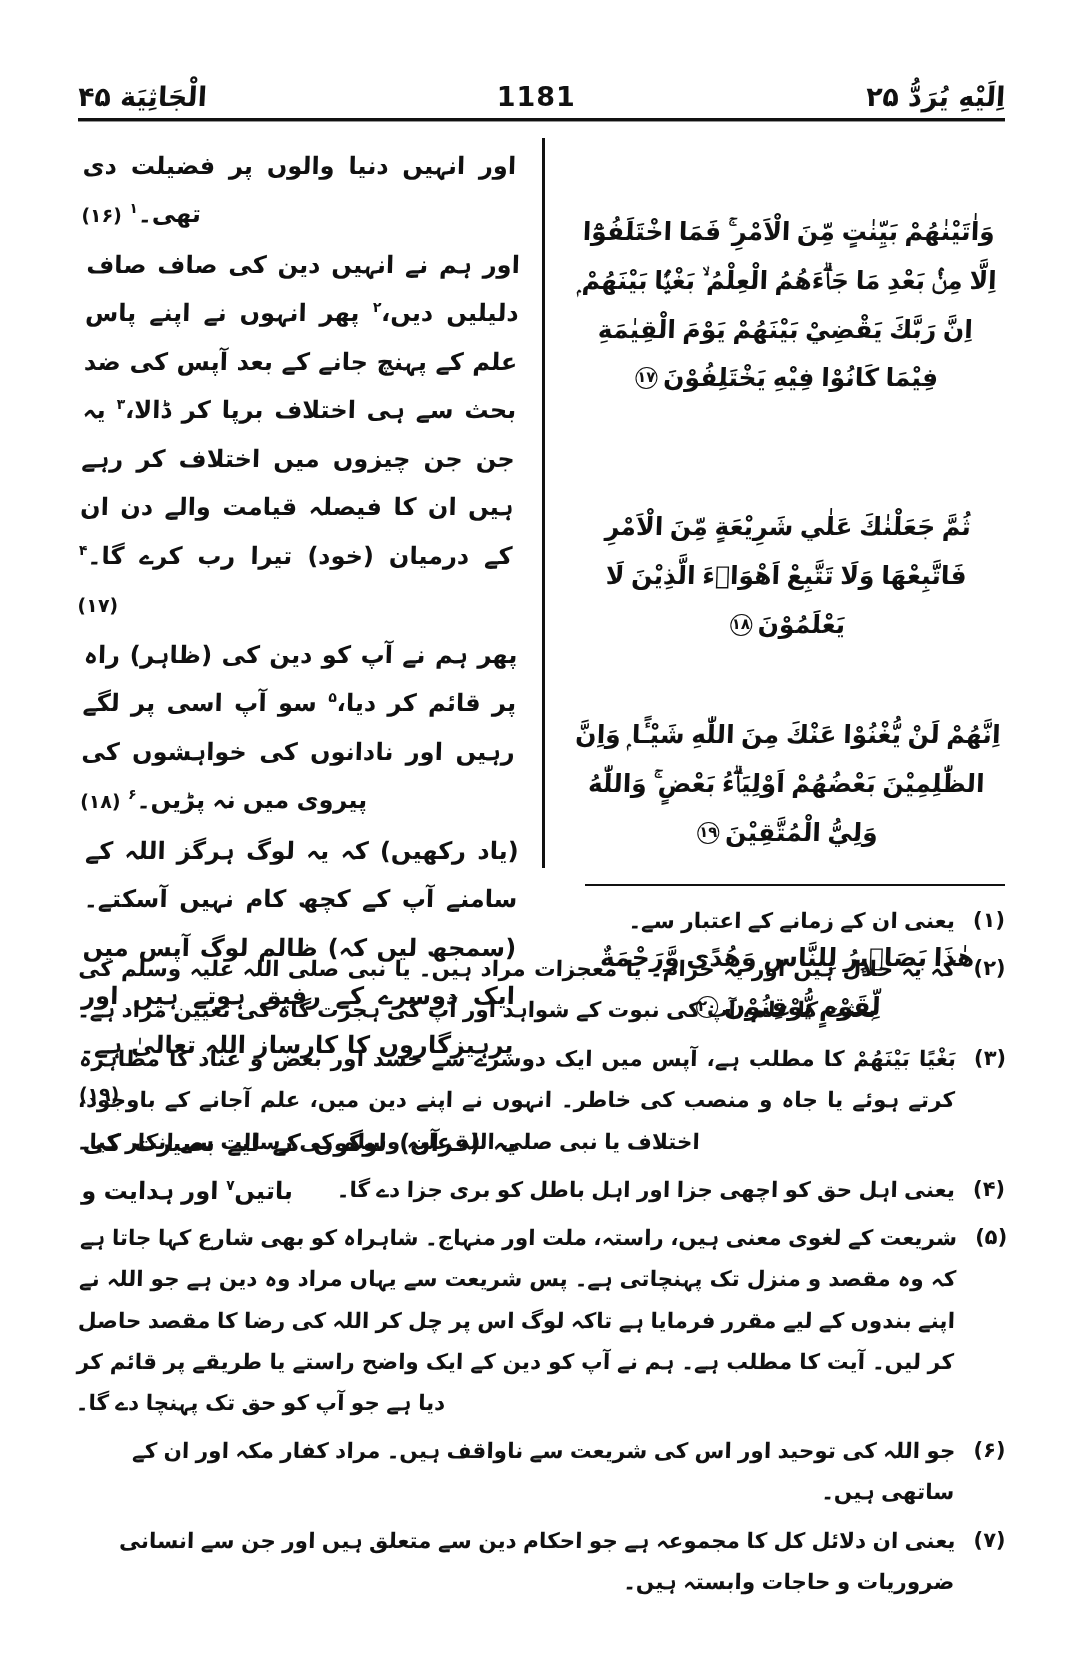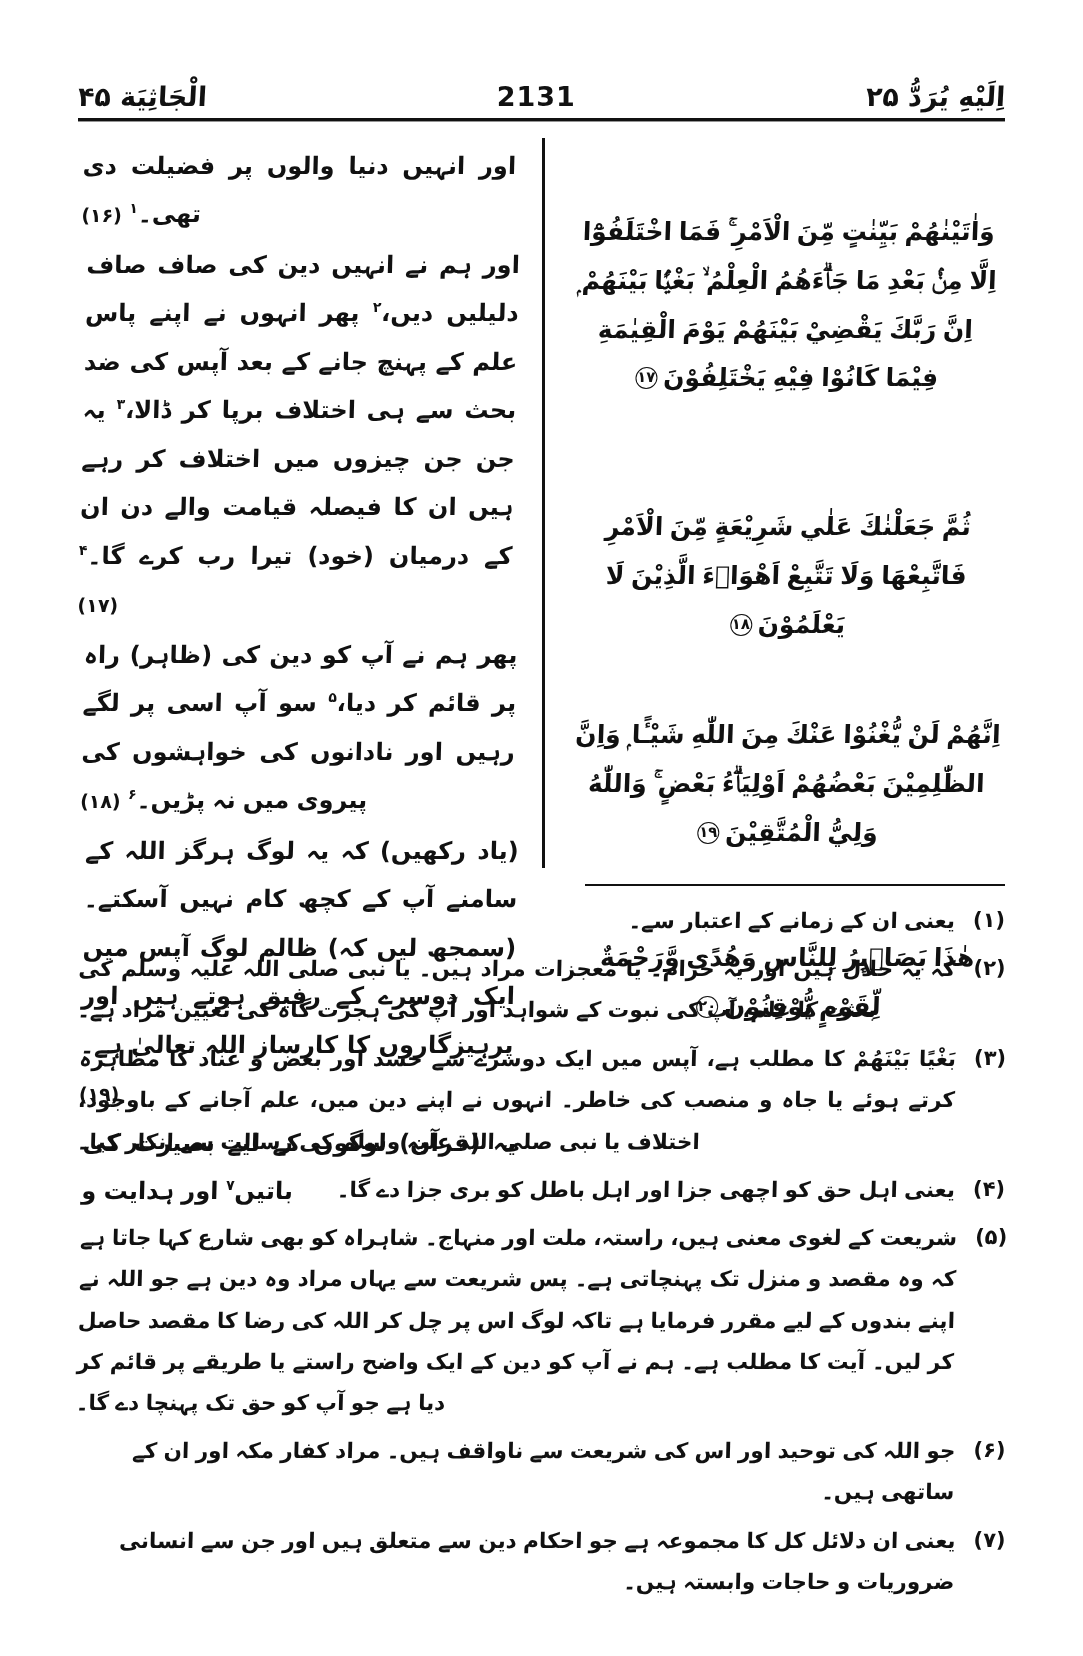--- a/index.html
+++ b/index.html
@@ -188,21 +188,21 @@
     letter-spacing: -0.5px;
   }
 </style>
 </head>
 <body>
 
 <div class="page">
 
   <div class="header">
     <div class="hdr-side hdr-right">اِلَيْهِ يُرَدُّ ۲۵</div>
-    <div class="hdr-page">2131</div>
+    <div class="hdr-page">1181</div>
     <div class="hdr-side hdr-left">الْجَاثِيَة ۴۵</div>
   </div>
   <div class="header-rule"></div>
 
   <div class="body-area">
 
     <div class="col-arabic">
 
       <div class="ayah-block b1">
         <span>وَاٰتَيْنٰهُمْ بَيِّنٰتٍ مِّنَ الْاَمْرِ ۚ فَمَا اخْتَلَفُوْٓا اِلَّا مِنْۢ بَعْدِ مَا جَاۗءَهُمُ الْعِلْمُ ۙ بَغْيًۢا بَيْنَهُمْ ۭ اِنَّ رَبَّكَ يَقْضِيْ بَيْنَهُمْ يَوْمَ الْقِيٰمَةِ فِيْمَا كَانُوْا فِيْهِ يَخْتَلِفُوْنَ</span><span class="ayah-num">۱۷</span>

